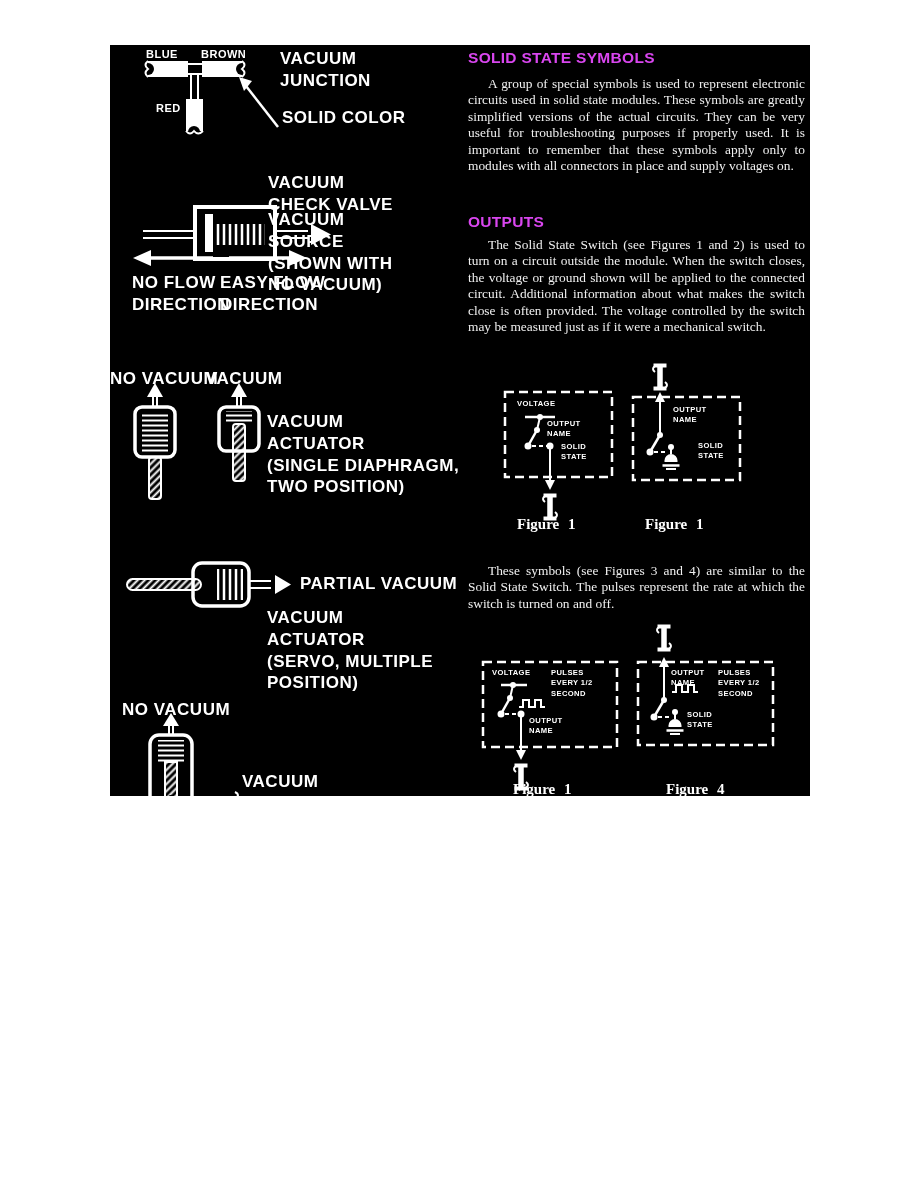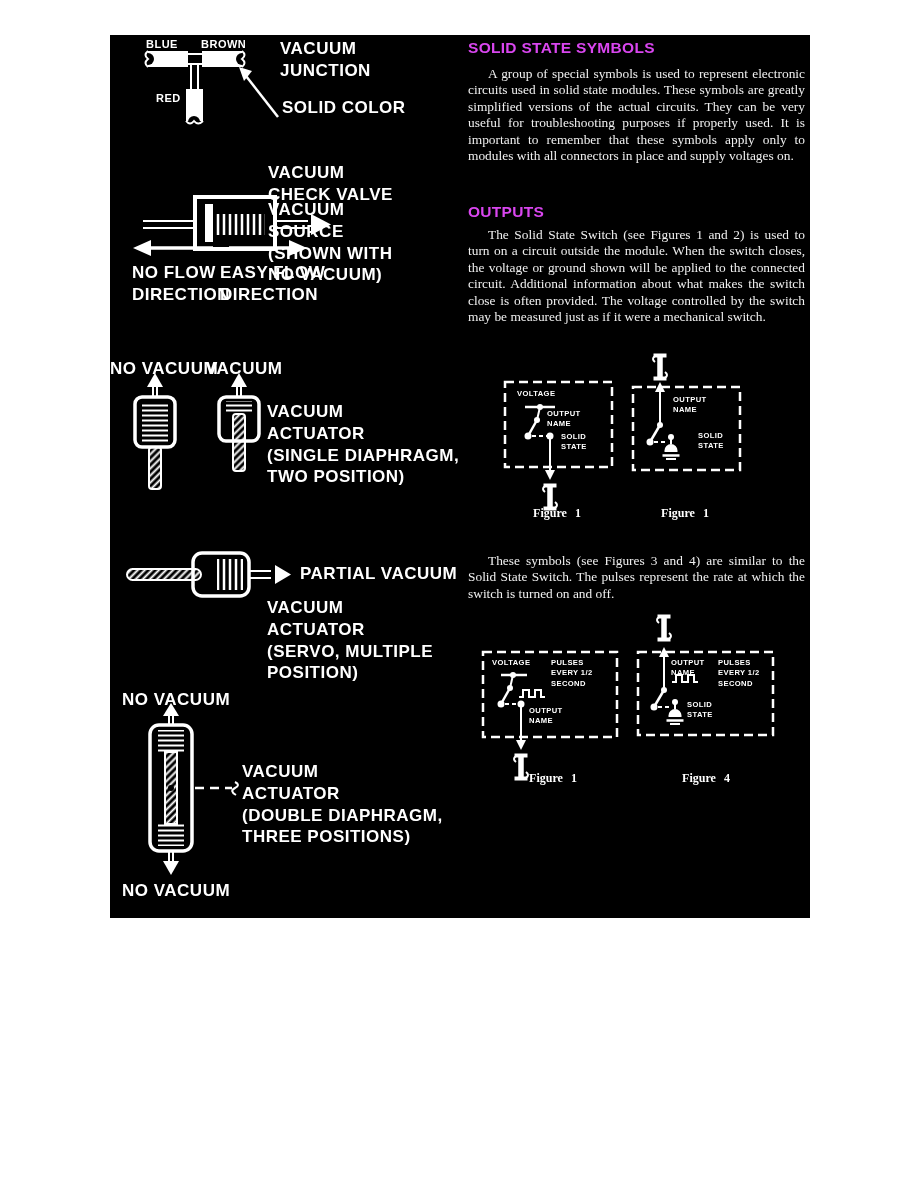--- a/index.html
+++ b/index.html
@@ -1,29 +1,29 @@
 <!DOCTYPE html>
 <html><head>
 <meta charset="utf-8">
 <style>
   * { margin:0; padding:0; box-sizing:border-box; }
   html,body { width:918px; height:1188px; background:#ffffff; }
   body { position:relative; font-family:"Liberation Sans", sans-serif; }
-  .panel { position:absolute; left:110px; top:35px; width:700px; height:883px; background:#000; color:#fff; overflow:hidden; }
+  .panel { position:absolute; left:110px; top:45px; width:700px; height:751px; background:#000; color:#fff; overflow:hidden; }
   .abs { position:absolute; }
   
   .dlabel { font-family:"Liberation Sans",sans-serif; font-weight:bold; font-size:17px; line-height:1.28;
             letter-spacing:.5px; white-space:pre-line; color:#fff; }
   .dlabel.sm { font-size:11px; }
   
   .h-sans { font-family:"Liberation Sans",sans-serif; font-weight:bold; font-size:15.5px; letter-spacing:.3px; color:#d946ef; }
   .body-text { font-family:"Liberation Serif",serif; font-size:13.4px; line-height:16.4px; text-align:justify;
                text-indent:20px; color:#f0f0f0; }
-  .figcap { font-family:"Liberation Serif",serif; font-weight:bold; font-size:12px; word-spacing:5px;
-            text-align:center; color:#fff; }
+  .figcap { font-family:"Liberation Serif",serif; font-weight:bold; font-size:15px; word-spacing:5px;
+            text-align:left; color:#fff; }
   
   .flabel { font-family:"Liberation Sans",sans-serif; font-weight:bold; font-size:7.6px; line-height:1.35;
             letter-spacing:.4px; white-space:pre-line; color:#fff; }
   svg { display:block; overflow:visible; }
   .ws { stroke:#fff; fill:none; }
   .wf { fill:#fff; }
 </style>
 </head>
 <body>
 

